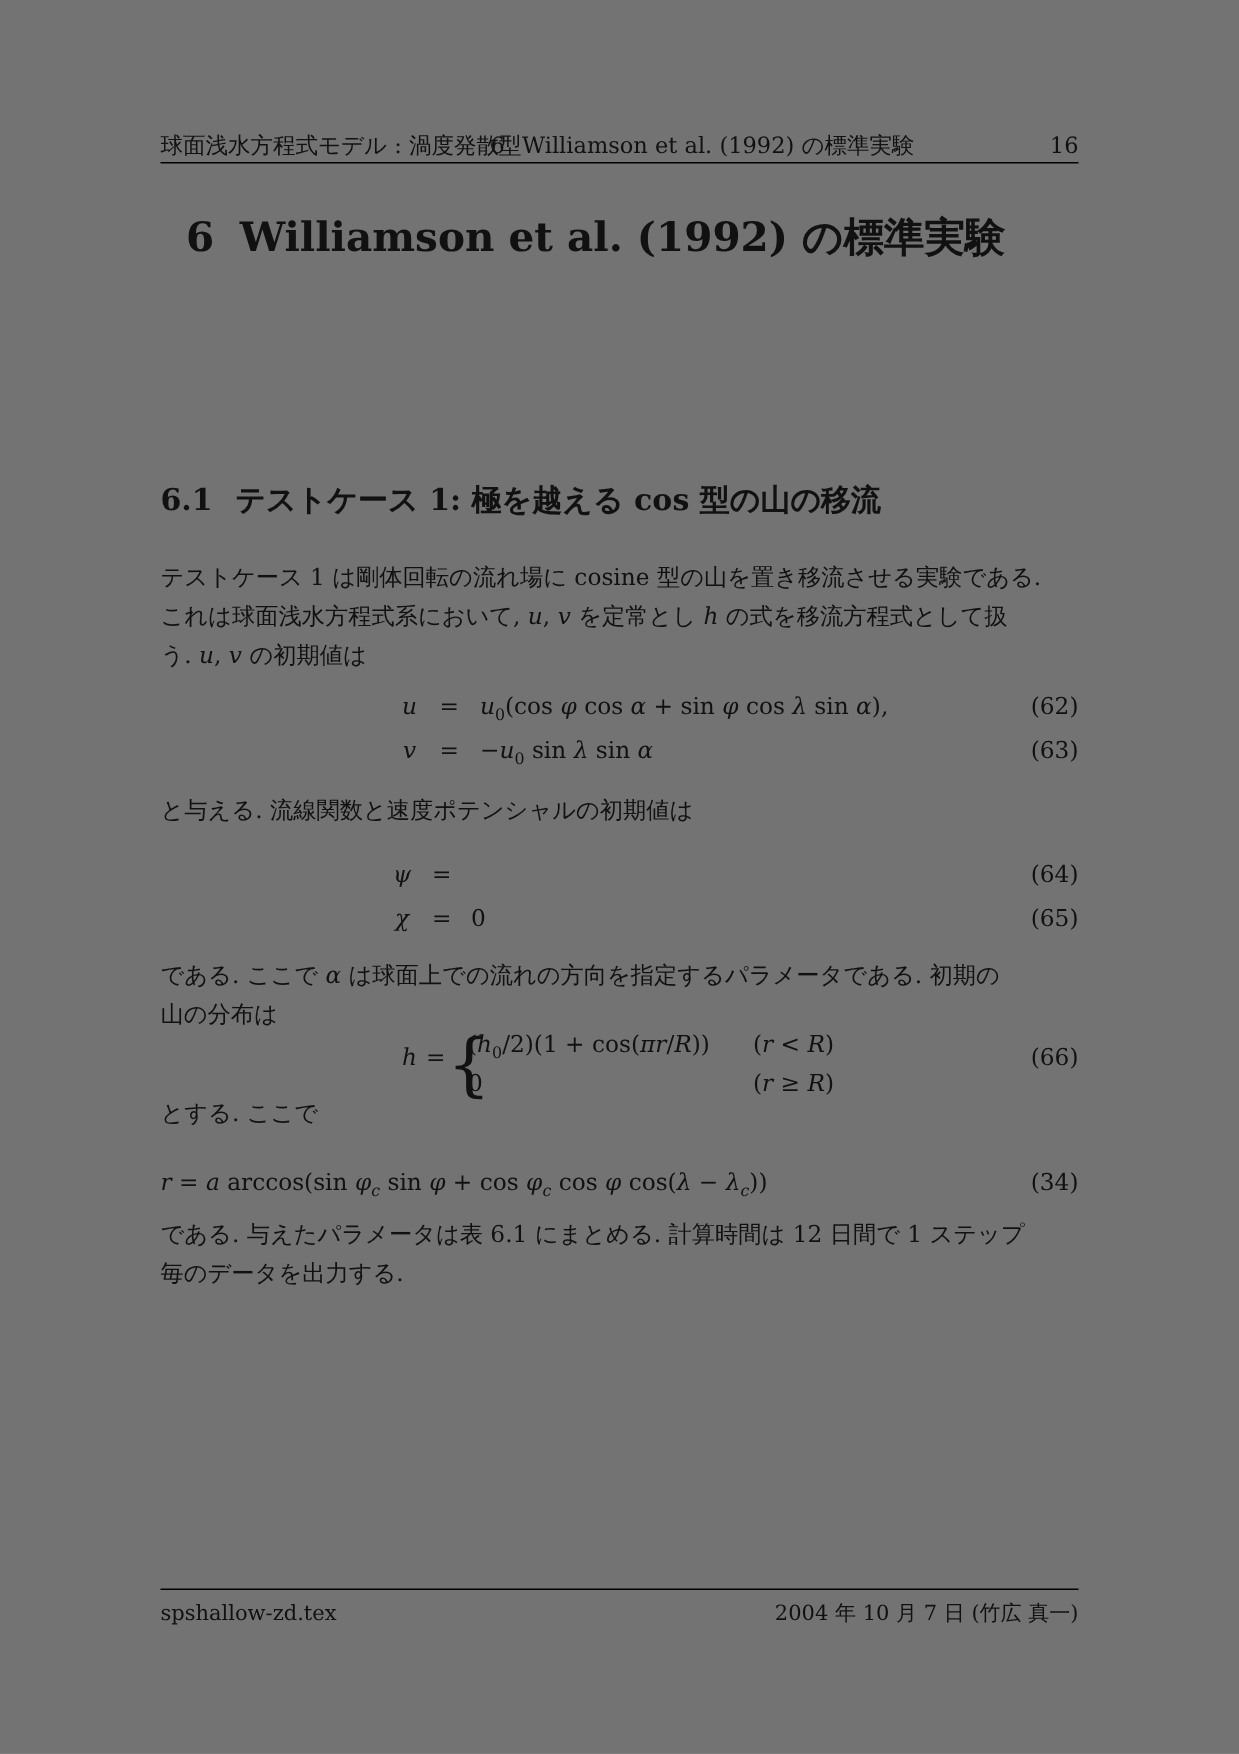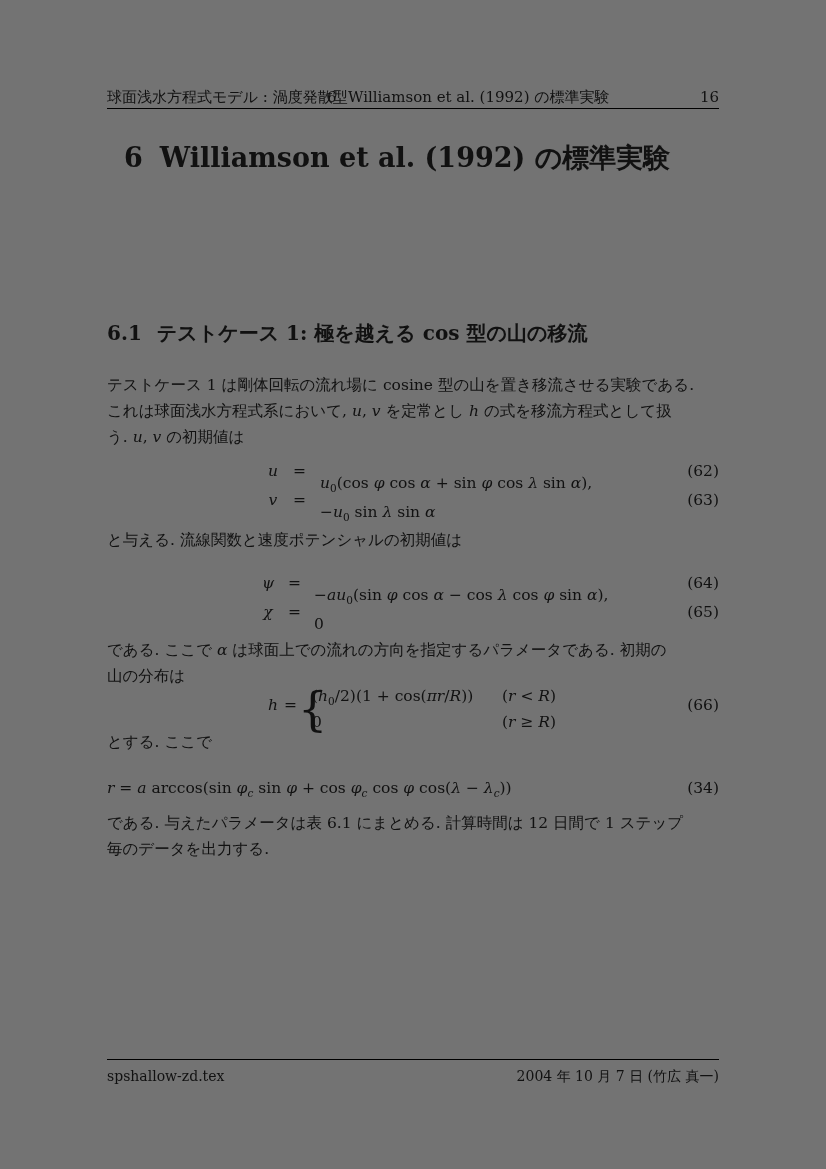--- a/index.html
+++ b/index.html
@@ -34,21 +34,21 @@
   #p2 { top:372px; }
   #mid1 { top:527px; }
   #p3 { top:637px; }
   #mid2 { top:729px; }
   #p4 { top:810px; }
 
   
   .eqrow { left:107px; width:612px; height:26px; line-height:26px; font-size:15.5px; }
   .eqrow .lhs { position:absolute; width:16px; text-align:center; }
   .eqrow .rel { position:absolute; }
-  .eqrow .rhs { position:absolute; white-space:nowrap;margin-top:12px; }
+  .eqrow .rhs { position:absolute; white-space:nowrap; }
   .eqnum { position:absolute; right:0; top:0;margin-left:12px; }
   #eq62 { top:458px; } #eq63 { top:487px; }
   #eq64 { top:570px; } #eq65 { top:599px; }
   .g1 .lhs { left:158px; } .g1 .rel { left:186px; } .g1 .rhs { left:213px; }
   .g2 .lhs { left:153px; } .g2 .rel { left:181px; } .g2 .rhs { left:207px; }
 
   
   #eq66 { top:682px; left:107px; width:612px; height:54px; font-size:15.5px; }
   #eq66 .lhs { position:absolute; left:161px; top:14px; }
   #eq66 .rel { position:absolute; left:177px; top:14px; }
@@ -103,21 +103,20 @@
     <span class="rel">=</span>
     <span class="rhs">−<i>u</i><sub>0</sub> sin <i>λ</i> sin <i>α</i></span>
     <span class="eqnum">(63)</span>
   </div>
 
   <div class="abs para tx" id="mid1">と与える. 流線関数と速度ポテンシャルの初期値は</div>
 
   <div class="abs eqrow g2" id="eq64">
     <span class="lhs"><i>ψ</i></span>
     <span class="rel">=</span>
-    <span class="rhs">−<i>au</i><sub>0</sub>(sin <i>φ</i> cos <i>α</i> − cos <i>λ</i> cos <i>φ</i> sin <i>α</i>),</span>
     <span class="eqnum">(64)</span>
   </div>
   <div class="abs eqrow g2" id="eq65">
     <span class="lhs"><i>χ</i></span>
     <span class="rel">=</span>
     <span class="rhs">0</span>
     <span class="eqnum">(65)</span>
   </div>
 
   <div class="abs para tx" id="p3">である. ここで <i>α</i> は球面上での流れの方向を指定するパラメータである. 初期の<br>山の分布は</div>

